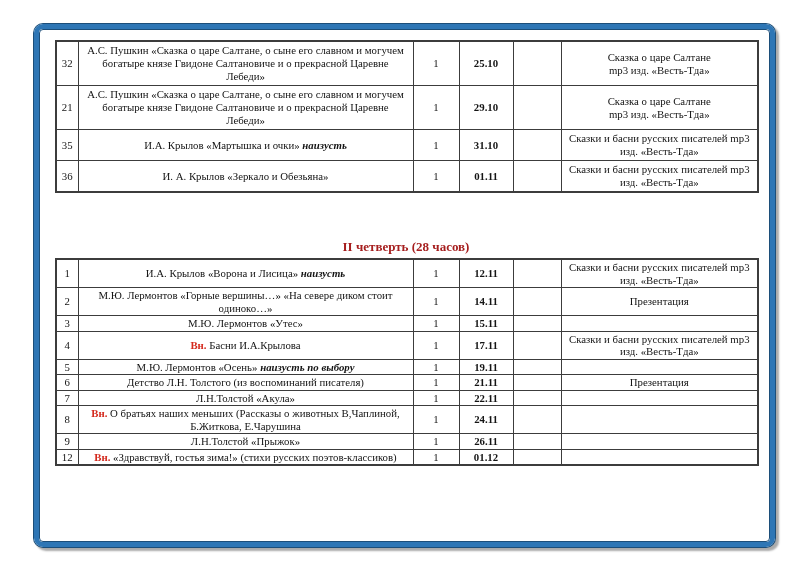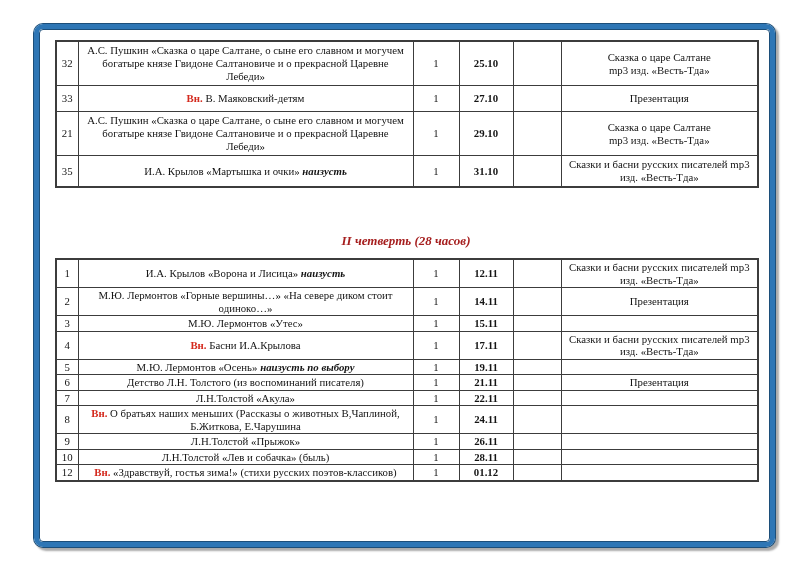--- a/index.html
+++ b/index.html
@@ -32,22 +32,22 @@
   .t1 td{padding:2px 4px;line-height:13px;}
   .t2 td{padding:1px 4px;line-height:12.5px;}
   .c-num,.c-hours,.c-date,.c-blank,.c-res{text-align:center;}
   .c-date{font-weight:bold;margin-top:33px;}
   .c-topic{text-align:center;}
   .c-res{white-space:pre-line;font-size:10.4px;line-height:12.5px;padding:0 2px;}
   .red{color:#d42a1e;font-weight:bold;}
   .bi{font-weight:bold;font-style:italic;}
   .b{font-weight:bold;}
   .section-heading{
-    position:absolute;left:55px;top:233px;width:702px;
-    text-align:center;font-weight:bold;font-style:italic;
+    position:absolute;left:55px;top:239px;width:702px;
+    text-align:center;font-weight:bold;
     font-size:13px;color:#a61f1f;
   }
 </style>
 </head>
 <body>
 
 <div class="page-frame"></div>
 
 <table class="sched t1">
   <colgroup>
@@ -62,41 +62,41 @@
       <tr>
         <td class="c-num">32</td>
         <td class="c-topic"><span>А.С. Пушкин «Сказка о царе Салтане, о сыне его славном и могучем богатыре князе Гвидоне  Салтановиче и о прекрасной Царевне Лебеди»</span></td>
         <td class="c-hours">1</td>
         <td class="c-date">25.10</td>
         <td class="c-blank"></td>
         <td class="c-res">Сказка о царе Салтане
 mp3 изд. «Весть-Тда»</td>
       </tr>
       <tr>
-        <td class="c-num">33</td>
-        <td class="c-topic"><span class="red">Вн.</span><span> В. Маяковский-детям</span></td>
-        <td class="c-hours">1</td>
-        <td class="c-date">27.10</td>
-        <td class="c-blank"></td>
-        <td class="c-res">Презентация</td>
-      </tr>
-      <tr>
         <td class="c-num">21</td>
         <td class="c-topic"><span>А.С. Пушкин «Сказка о царе Салтане, о сыне его славном и могучем богатыре князе Гвидоне  Салтановиче и о прекрасной Царевне Лебеди»</span></td>
         <td class="c-hours">1</td>
         <td class="c-date">29.10</td>
         <td class="c-blank"></td>
         <td class="c-res">Сказка о царе Салтане
 mp3 изд. «Весть-Тда»</td>
       </tr>
       <tr>
         <td class="c-num">35</td>
         <td class="c-topic"><span>И.А. Крылов «Мартышка и очки» </span><span class="bi">наизусть</span></td>
         <td class="c-hours">1</td>
         <td class="c-date">31.10</td>
+        <td class="c-blank"></td>
+        <td class="c-res">Сказки и басни русских писателей  mp3 изд. «Весть-Тда»</td>
+      </tr>
+      <tr>
+        <td class="c-num">36</td>
+        <td class="c-topic"><span>И. А. Крылов «Зеркало и Обезьяна»</span></td>
+        <td class="c-hours">1</td>
+        <td class="c-date">01.11</td>
         <td class="c-blank"></td>
         <td class="c-res">Сказки и басни русских писателей  mp3 изд. «Весть-Тда»</td>
       </tr>
     </tbody>
 </table>
 
 <div class="section-heading">II четверть (28 часов)</div>
 
 <table class="sched t2">
   <colgroup>
@@ -174,28 +174,20 @@
       </tr>
       <tr>
         <td class="c-num">9</td>
         <td class="c-topic"><span>Л.Н.Толстой «Прыжок»</span></td>
         <td class="c-hours">1</td>
         <td class="c-date">26.11</td>
         <td class="c-blank"></td>
         <td class="c-res"></td>
       </tr>
       <tr>
-        <td class="c-num">10</td>
-        <td class="c-topic"><span>Л.Н.Толстой «Лев и собачка» (быль)</span></td>
-        <td class="c-hours">1</td>
-        <td class="c-date">28.11</td>
-        <td class="c-blank"></td>
-        <td class="c-res"></td>
-      </tr>
-      <tr>
         <td class="c-num">12</td>
         <td class="c-topic"><span class="red">Вн.</span><span> «Здравствуй, гостья зима!» (стихи русских поэтов-классиков)</span></td>
         <td class="c-hours">1</td>
         <td class="c-date">01.12</td>
         <td class="c-blank"></td>
         <td class="c-res"></td>
       </tr>
     </tbody>
 </table>
 

